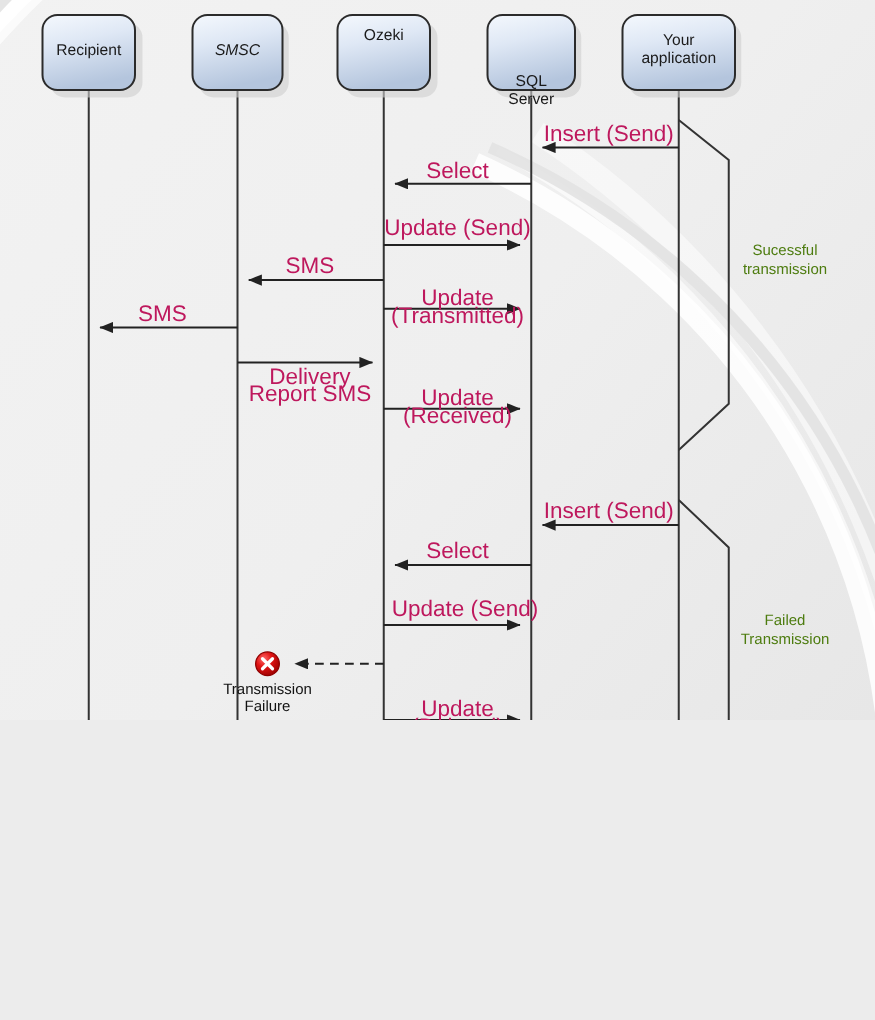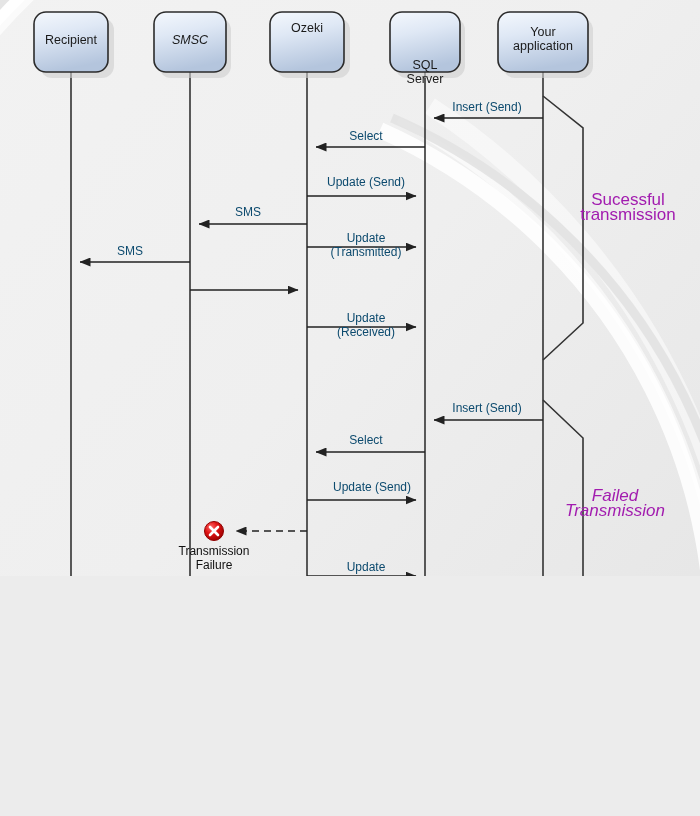--- a/index.html
+++ b/index.html
@@ -17,30 +17,30 @@
     text-align:center;
     color:#1a1a1a;
     font-size:12.5px;
     line-height:14px;
     pointer-events:none;
     white-space:pre-line;
   }
   .msg-label{
     position:absolute;
     text-align:center;
-    color:#0c4a6e;
-    font-size:12px;
+    color:#be185d;
+    font-size:18px;
     line-height:13.5px;
     white-space:pre-line;
   }
   .brace-label{
     position:absolute;
     text-align:center;
-    color:#a21caf;
-    font-size:17px;
+    color:#4d7c0f;
+    font-size:12px;
     line-height:14.5px;
     white-space:pre-line;
   }
   .err-label{
     position:absolute;
     text-align:center;
     color:#111111;
     font-size:12px;
     line-height:14px;
     white-space:pre-line;
@@ -149,29 +149,31 @@
   <div class="node-label" style="left:498px;top:25px;width:90px;">Your
 application</div>
 
   <div class="msg-label" style="left:427px;top:101px;width:120px;">Insert (Send)</div>
   <div class="msg-label" style="left:316px;top:130px;width:100px;">Select</div>
   <div class="msg-label" style="left:307px;top:176px;width:118px;">Update (Send)</div>
   <div class="msg-label" style="left:198px;top:206px;width:100px;">SMS</div>
   <div class="msg-label" style="left:307px;top:232px;width:118px;">Update
 (Transmitted)</div>
   <div class="msg-label" style="left:80px;top:245px;width:100px;">SMS</div>
+  <div class="msg-label" style="left:198px;top:295px;width:100px;">Delivery
+Report SMS</div>
   <div class="msg-label" style="left:307px;top:312px;width:118px;">Update
 (Received)</div>
   <div class="msg-label" style="left:427px;top:402px;width:120px;">Insert (Send)</div>
   <div class="msg-label" style="left:316px;top:434px;width:100px;">Select</div>
   <div class="msg-label" style="left:313px;top:481px;width:118px;">Update (Send)</div>
   <div class="msg-label" style="left:307px;top:561px;width:118px;">Update
 (Deleted)</div>
 
   <div class="err-label" style="left:154px;top:544px;width:120px;">Transmission
 Failure</div>
 
   <div class="brace-label" style="left:570px;top:193px;width:116px;">Sucessful
 transmission</div>
-  <div class="brace-label" style="left:557px;top:489px;width:116px;font-style:italic;">Failed
+  <div class="brace-label" style="left:570px;top:489px;width:116px;">Failed
 Transmission</div>
 
 </div>
 
 </body></html>

